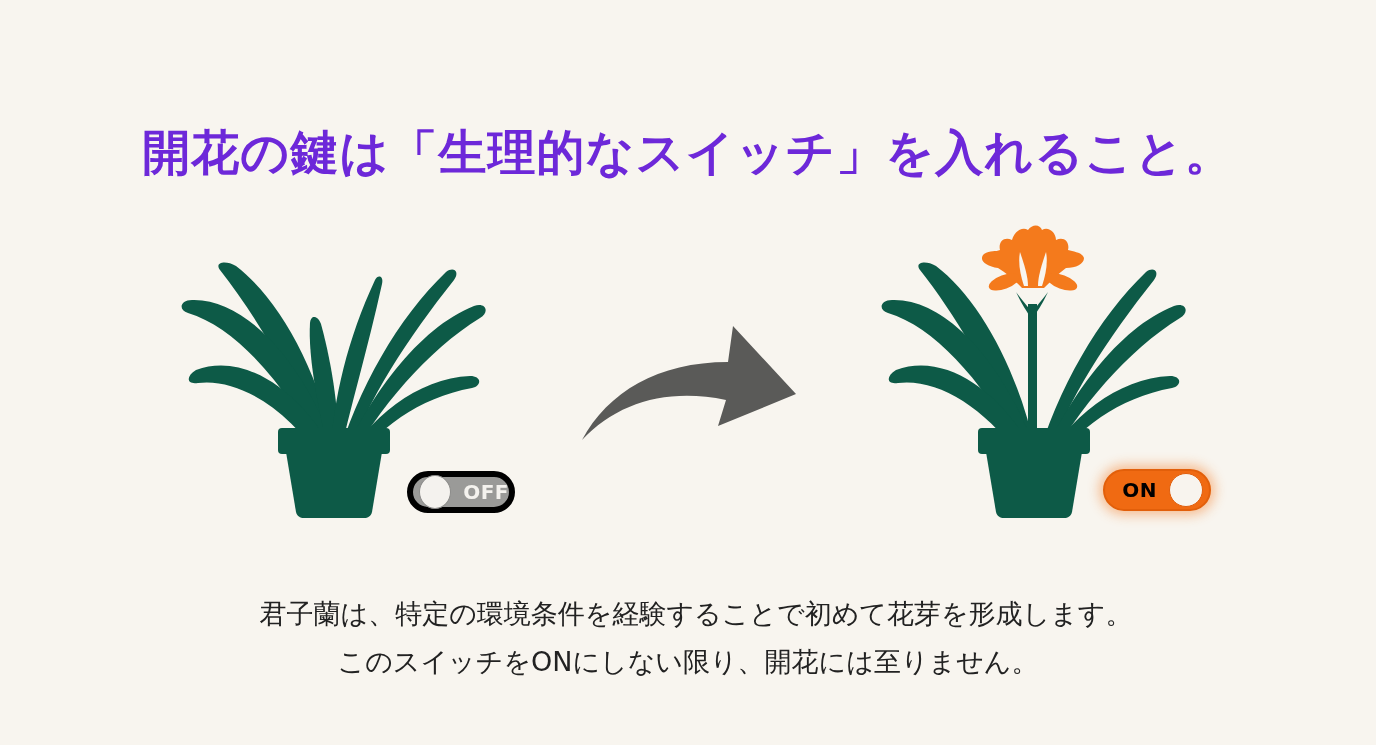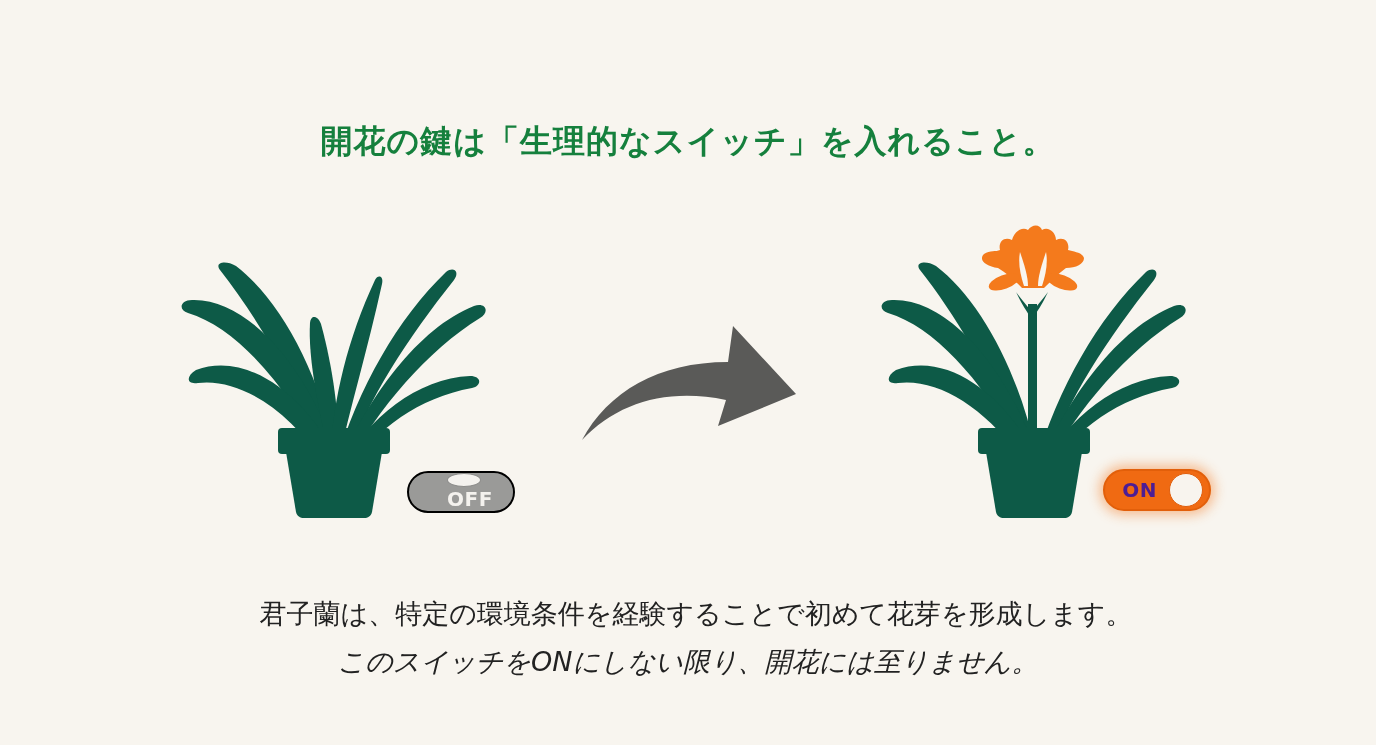--- a/index.html
+++ b/index.html
@@ -16,23 +16,23 @@
       color: #2a2a2a;
     }
     .title {
       position: absolute;
       left: 0;
       top: 88px;
       width: 1376px;
       text-align: center;
       font-family: "DejaVu Serif", "Liberation Serif", serif;
       font-weight: bold;
-      font-size: 32px;
+      font-size: 48px;
       letter-spacing: 1px;
-      color: #15803d;
+      color: #6d28d9;
       line-height: 64px;
     }
     .plant {
       position: absolute;
     }
     .plant-off {
       left: 178px;
       top: 258px;
       width: 310px;
       height: 262px;
@@ -57,23 +57,22 @@
       display: flex;
       align-items: center;
       box-sizing: border-box;
       cursor: pointer;
     }
     .toggle-off {
       left: 407px;
       top: 471px;
       width: 108px;
       background: #9a9a98;
-      border: 2px solid #000000;
+      border: 6px solid #000000;
       padding-left: 6px;
-      flex-direction: column;
     }
     .toggle-off .knob {
       width: 34px;
       height: 34px;
       border-radius: 50%;
       background: #f4f2ee;
       border: 1px solid #8c8c8a;
       box-sizing: border-box;
     }
     .toggle-off .label {
@@ -92,21 +91,21 @@
       border: 2px solid #e25f0a;
       padding-right: 6px;
       justify-content: flex-end;
       box-shadow: 0 0 12px 4px rgba(245, 120, 30, 0.45);
     }
     .toggle-on .label {
       margin-right: 12px;
       font-family: "DejaVu Sans", "Liberation Sans", sans-serif;
       font-weight: bold;
       font-size: 20px;
-      color: #4c1d95;
+      color: #000000;
       letter-spacing: 0.5px;
     }
     .toggle-on .knob {
       width: 34px;
       height: 34px;
       border-radius: 50%;
       background: #f8f4ee;
       border: 1px solid #e05e0c;
       box-sizing: border-box;
     }
@@ -202,13 +201,13 @@
   <div class="knob"></div>
   <span class="label">OFF</span>
 </div>
 
 <div class="toggle toggle-on">
   <span class="label">ON</span>
   <div class="knob"></div>
 </div>
 
 <p class="caption caption-1" style="margin:0;padding-left:8px;">君子蘭は、特定の環境条件を経験することで初めて花芽を形成します。</p>
-<p class="caption caption-2" style="margin:0;font-style:italic;">このスイッチをONにしない限り、開花には至りません。</p>
+<p class="caption caption-2" style="margin:0;">このスイッチをONにしない限り、開花には至りません。</p>
 
 </body></html>

